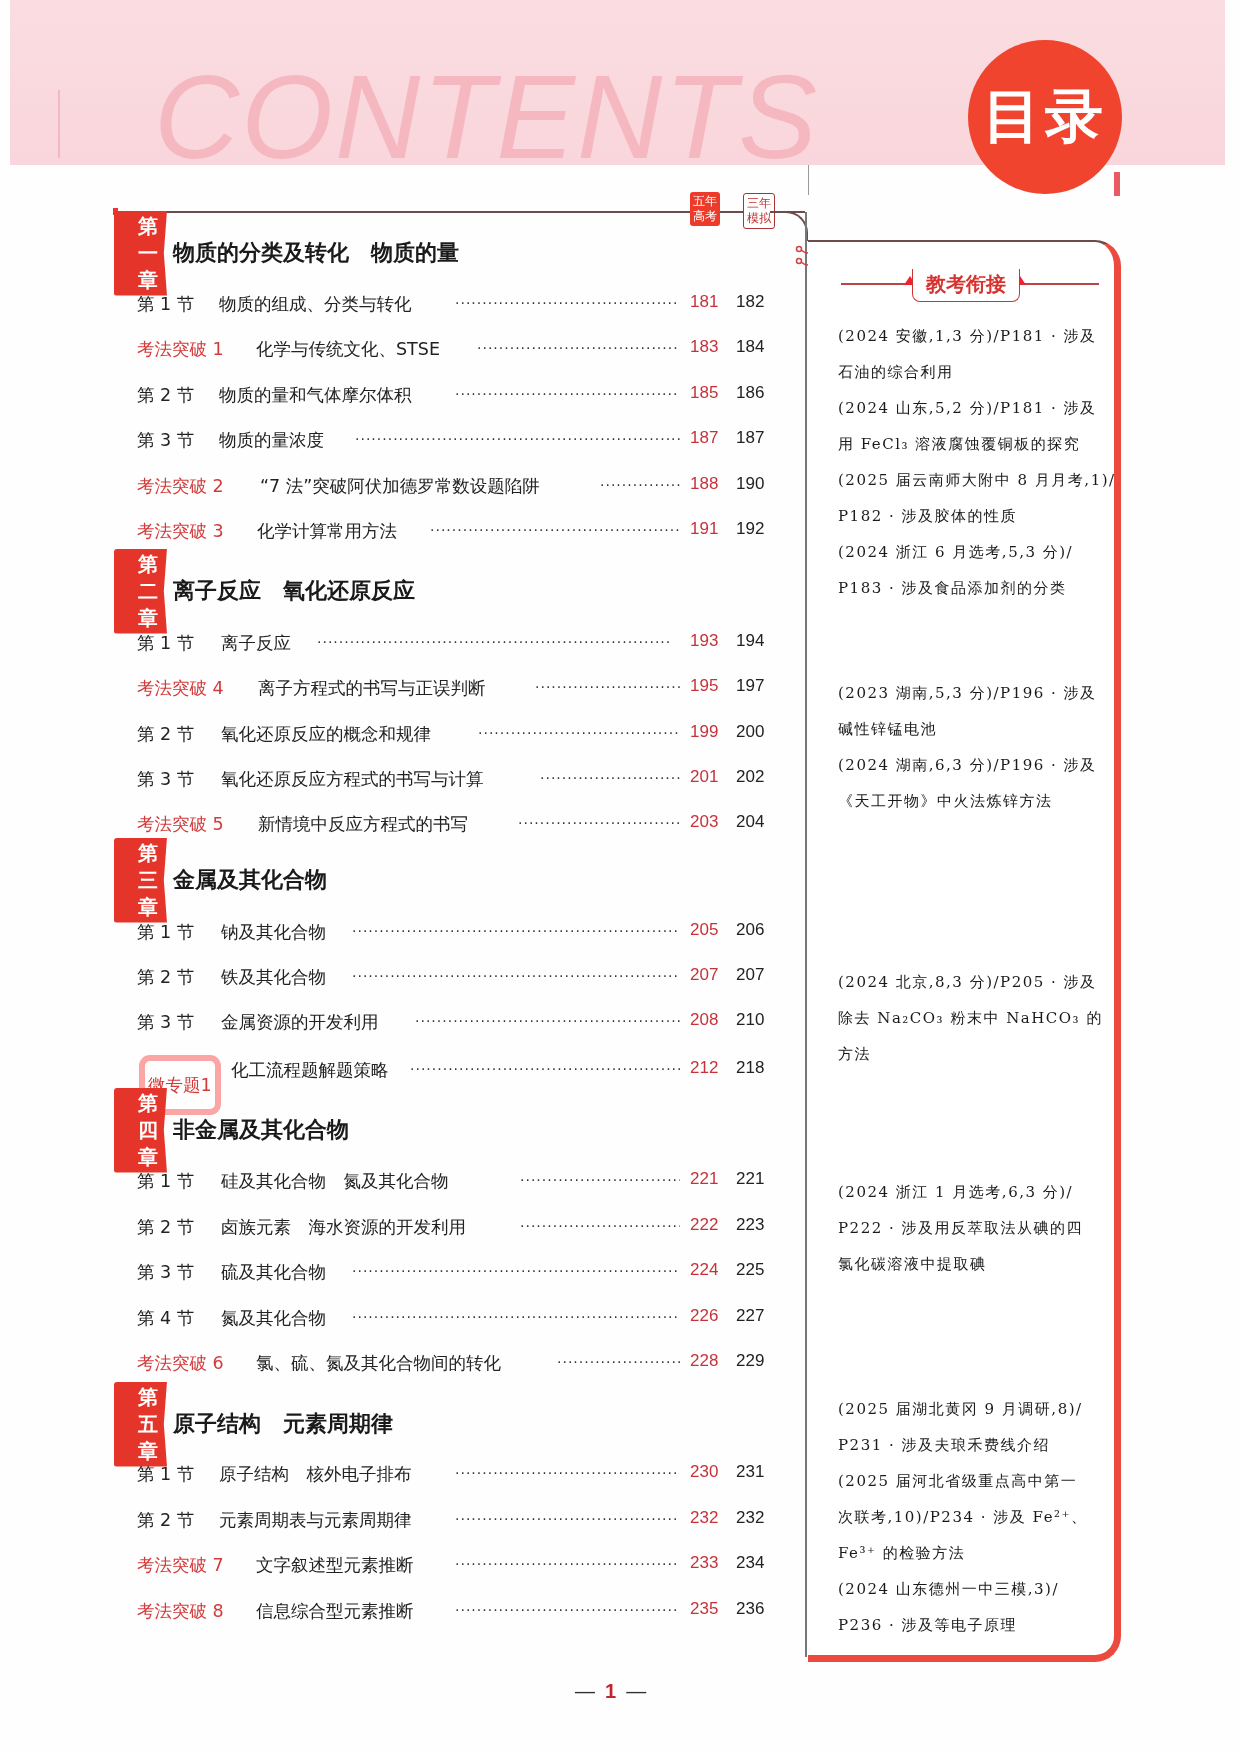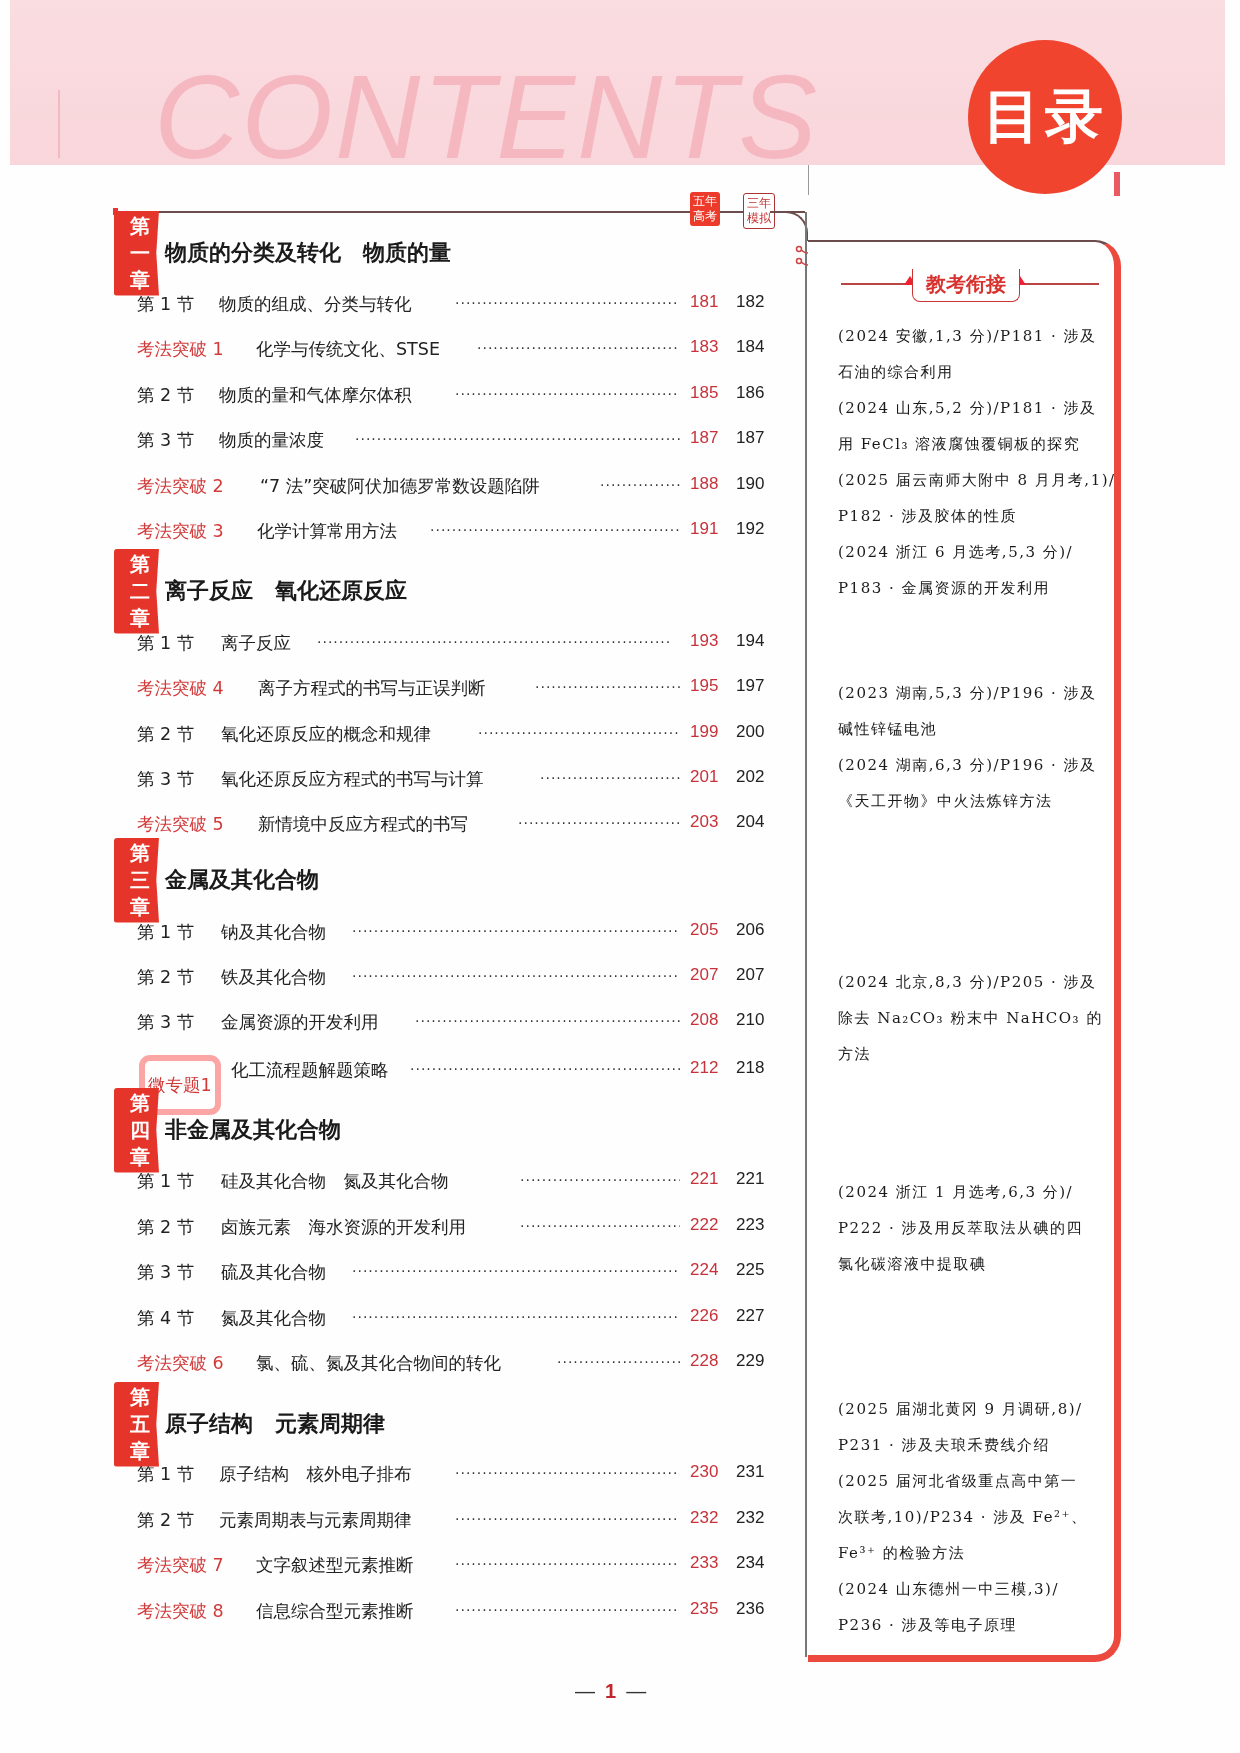--- a/index.html
+++ b/index.html
@@ -38,21 +38,21 @@
   .col-divider { position:absolute; left:805px; top:212px; width:2px; height:1445px; background:#777; }
   .col-divider-curve {
     position:absolute; left:770px; top:211px; width:36px; height:28px;
     border-top:2px solid #6b4b4b; border-right:2px solid #6b4b4b; border-top-right-radius:22px;
   }
   .clips { position:absolute; left:795px; top:244px; width:26px; height:24px; }
 
   .toc { position:absolute; left:0; top:0; }
   .chapter { position:absolute; left:114px; height:34px; display:flex; align-items:center; }
   .chapter-tag {
-    background:#e5352b; color:#fff; font-weight:bold; font-size:20px; padding:2px 8px 2px 16px;
+    background:#e5352b; color:#fff; font-weight:bold; font-size:20px; padding:2px 8px 2px 24px;
     clip-path:polygon(0 0,100% 0,94% 50%,100% 100%,0 100%);
     border-radius:3px 0 0 3px; letter-spacing:1px;
   }
   .chapter-title { font-size:22px; font-weight:bold; margin-left:6px; color:#1a1a1a; white-space:pre; }
 
   .entry { position:absolute; left:0; width:770px; height:28px; font-size:17.5px; }
   .entry .label { position:absolute; top:0; white-space:pre; }
   .entry .label.section { left:137px; color:#222; }
   .entry .label.breakthrough { left:137px; color:#d23a3a; }
   .entry .label.micro {
@@ -330,21 +330,21 @@
 <div class="note" style="top:390px;">
   <span class="ln">(2024 山东,5,2 分)/P181 · 涉及</span>
   <span class="ln">用 FeCl₃ 溶液腐蚀覆铜板的探究</span>
 </div>
 <div class="note" style="top:462px;">
   <span class="ln">(2025 届云南师大附中 8 月月考,1)/</span>
   <span class="ln">P182 · 涉及胶体的性质</span>
 </div>
 <div class="note" style="top:534px;">
   <span class="ln">(2024 浙江 6 月选考,5,3 分)/</span>
-  <span class="ln">P183 · 金属资源的开发利用</span>
+  <span class="ln">P183 · 涉及食品添加剂的分类</span>
 </div>
 <div class="note" style="top:675px;">
   <span class="ln">(2023 湖南,5,3 分)/P196 · 涉及</span>
   <span class="ln">碱性锌锰电池</span>
 </div>
 <div class="note" style="top:747px;">
   <span class="ln">(2024 湖南,6,3 分)/P196 · 涉及</span>
   <span class="ln">《天工开物》中火法炼锌方法</span>
 </div>
 <div class="note" style="top:964px;">

